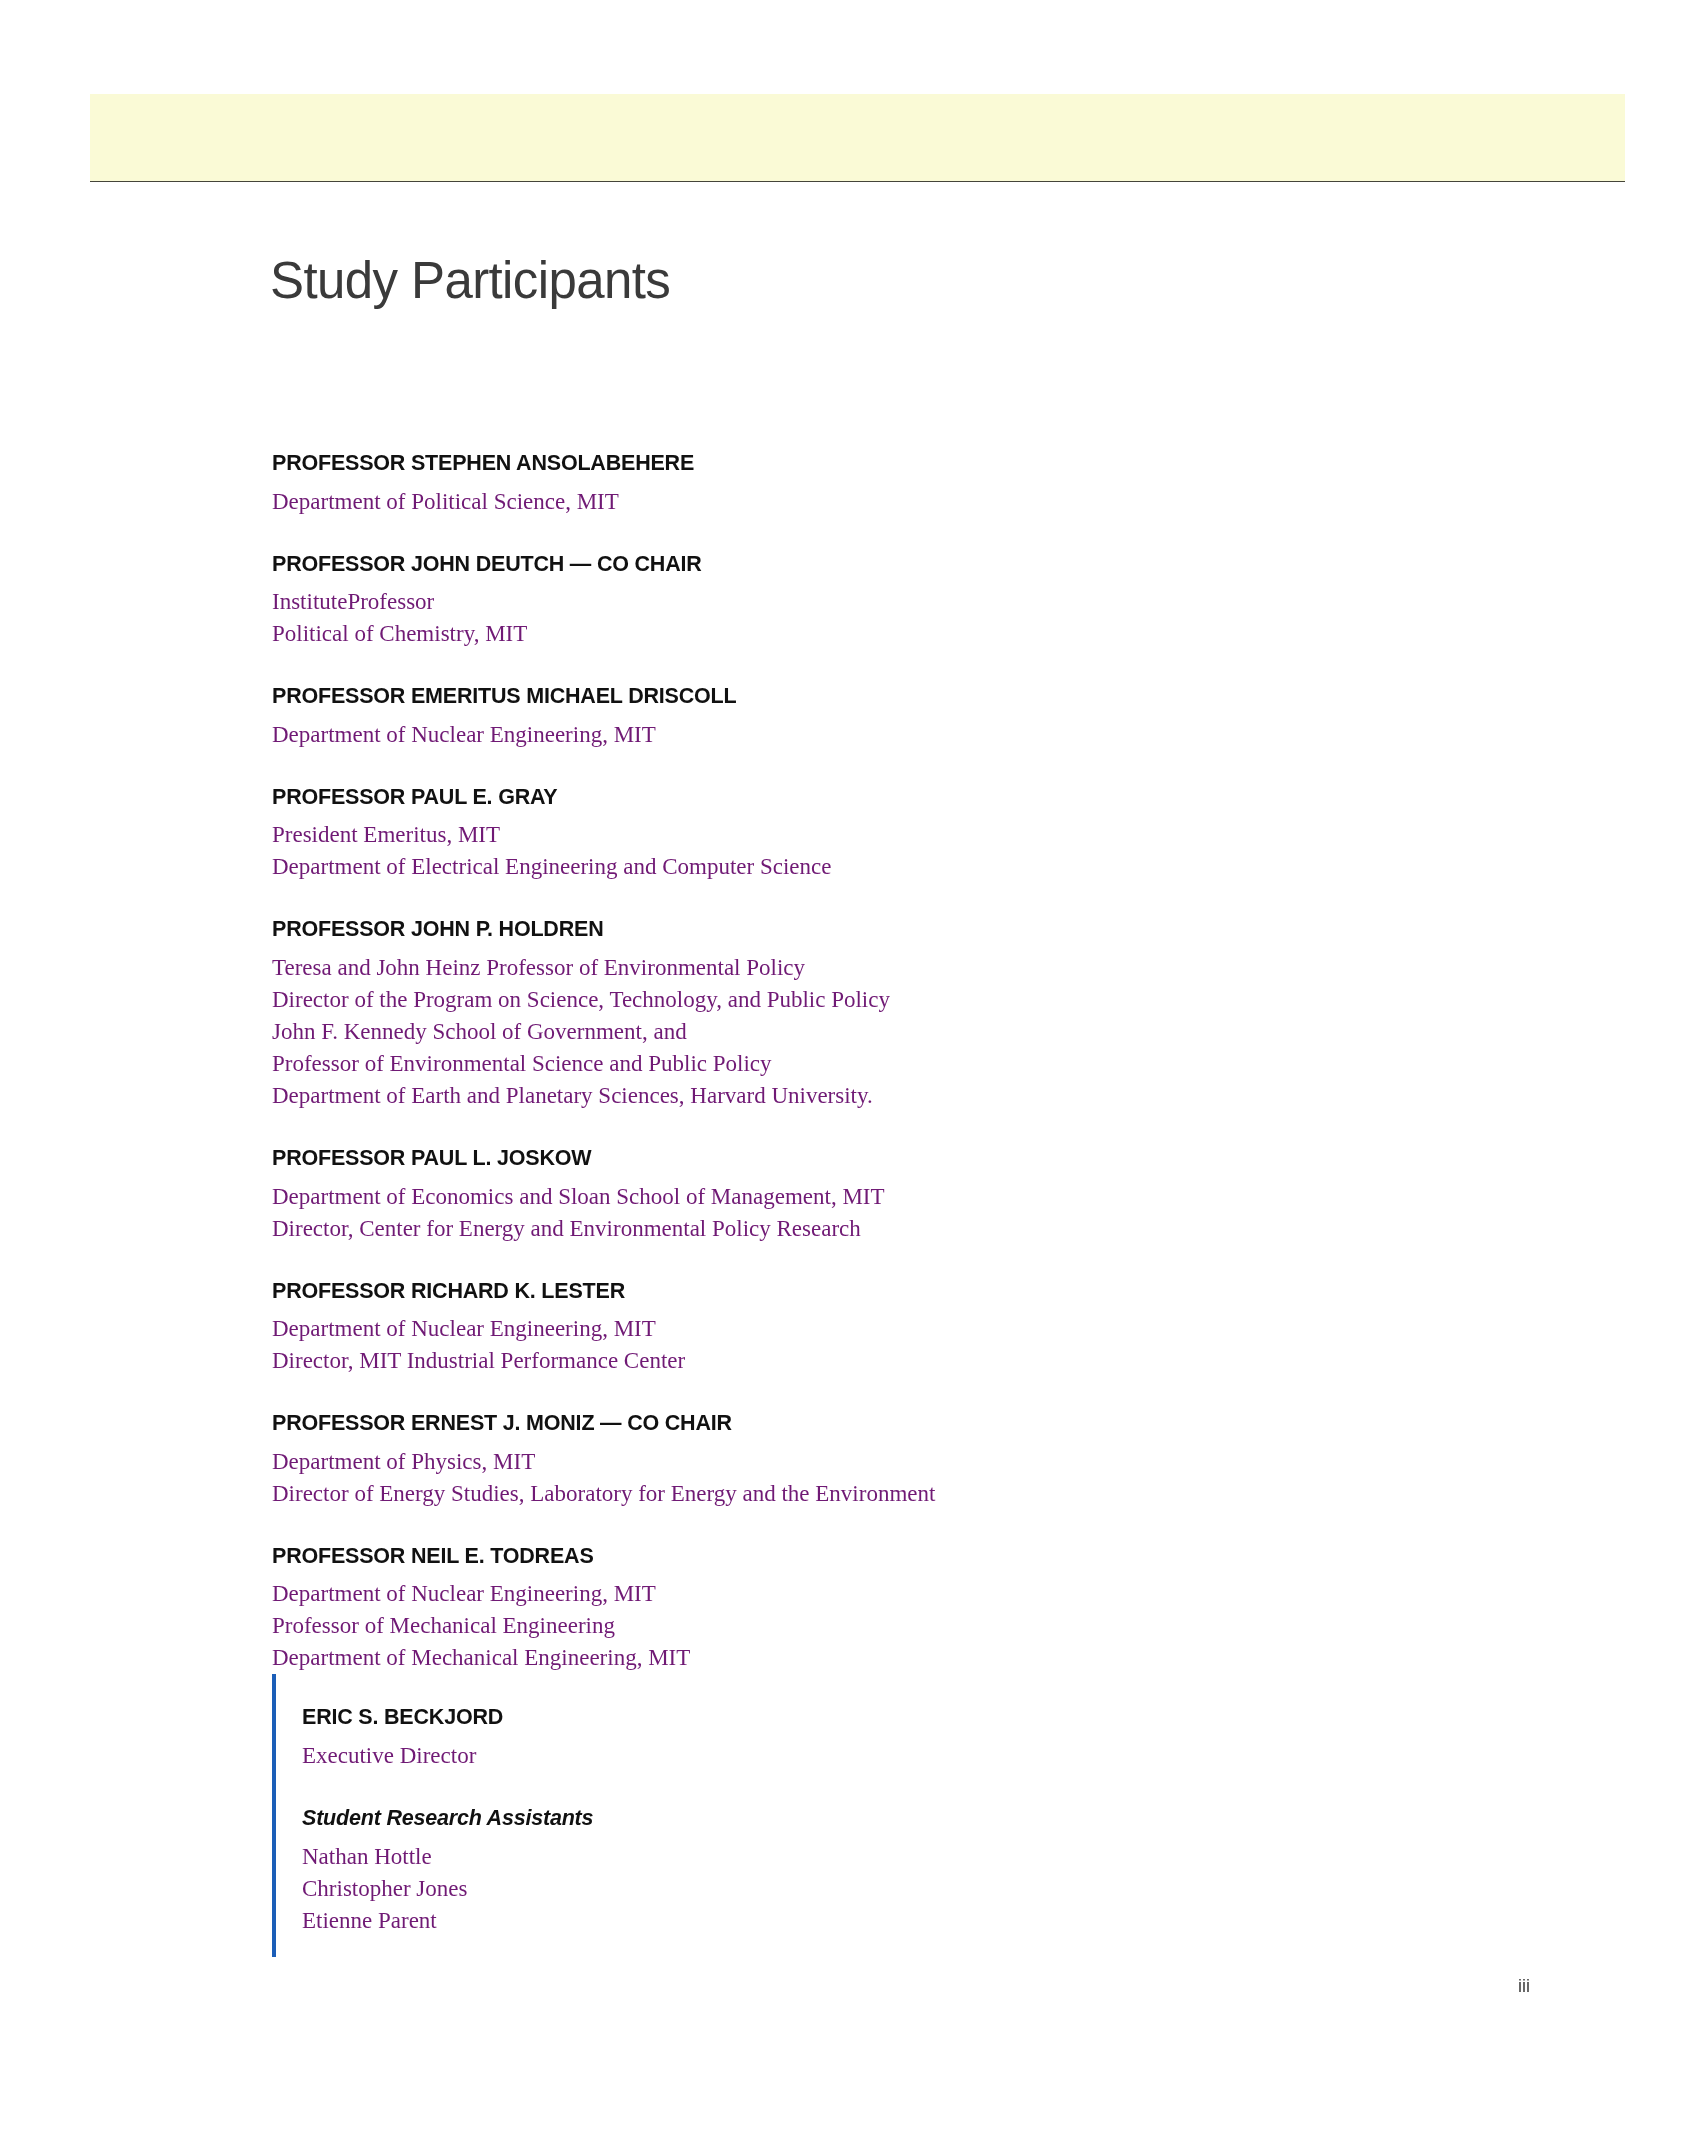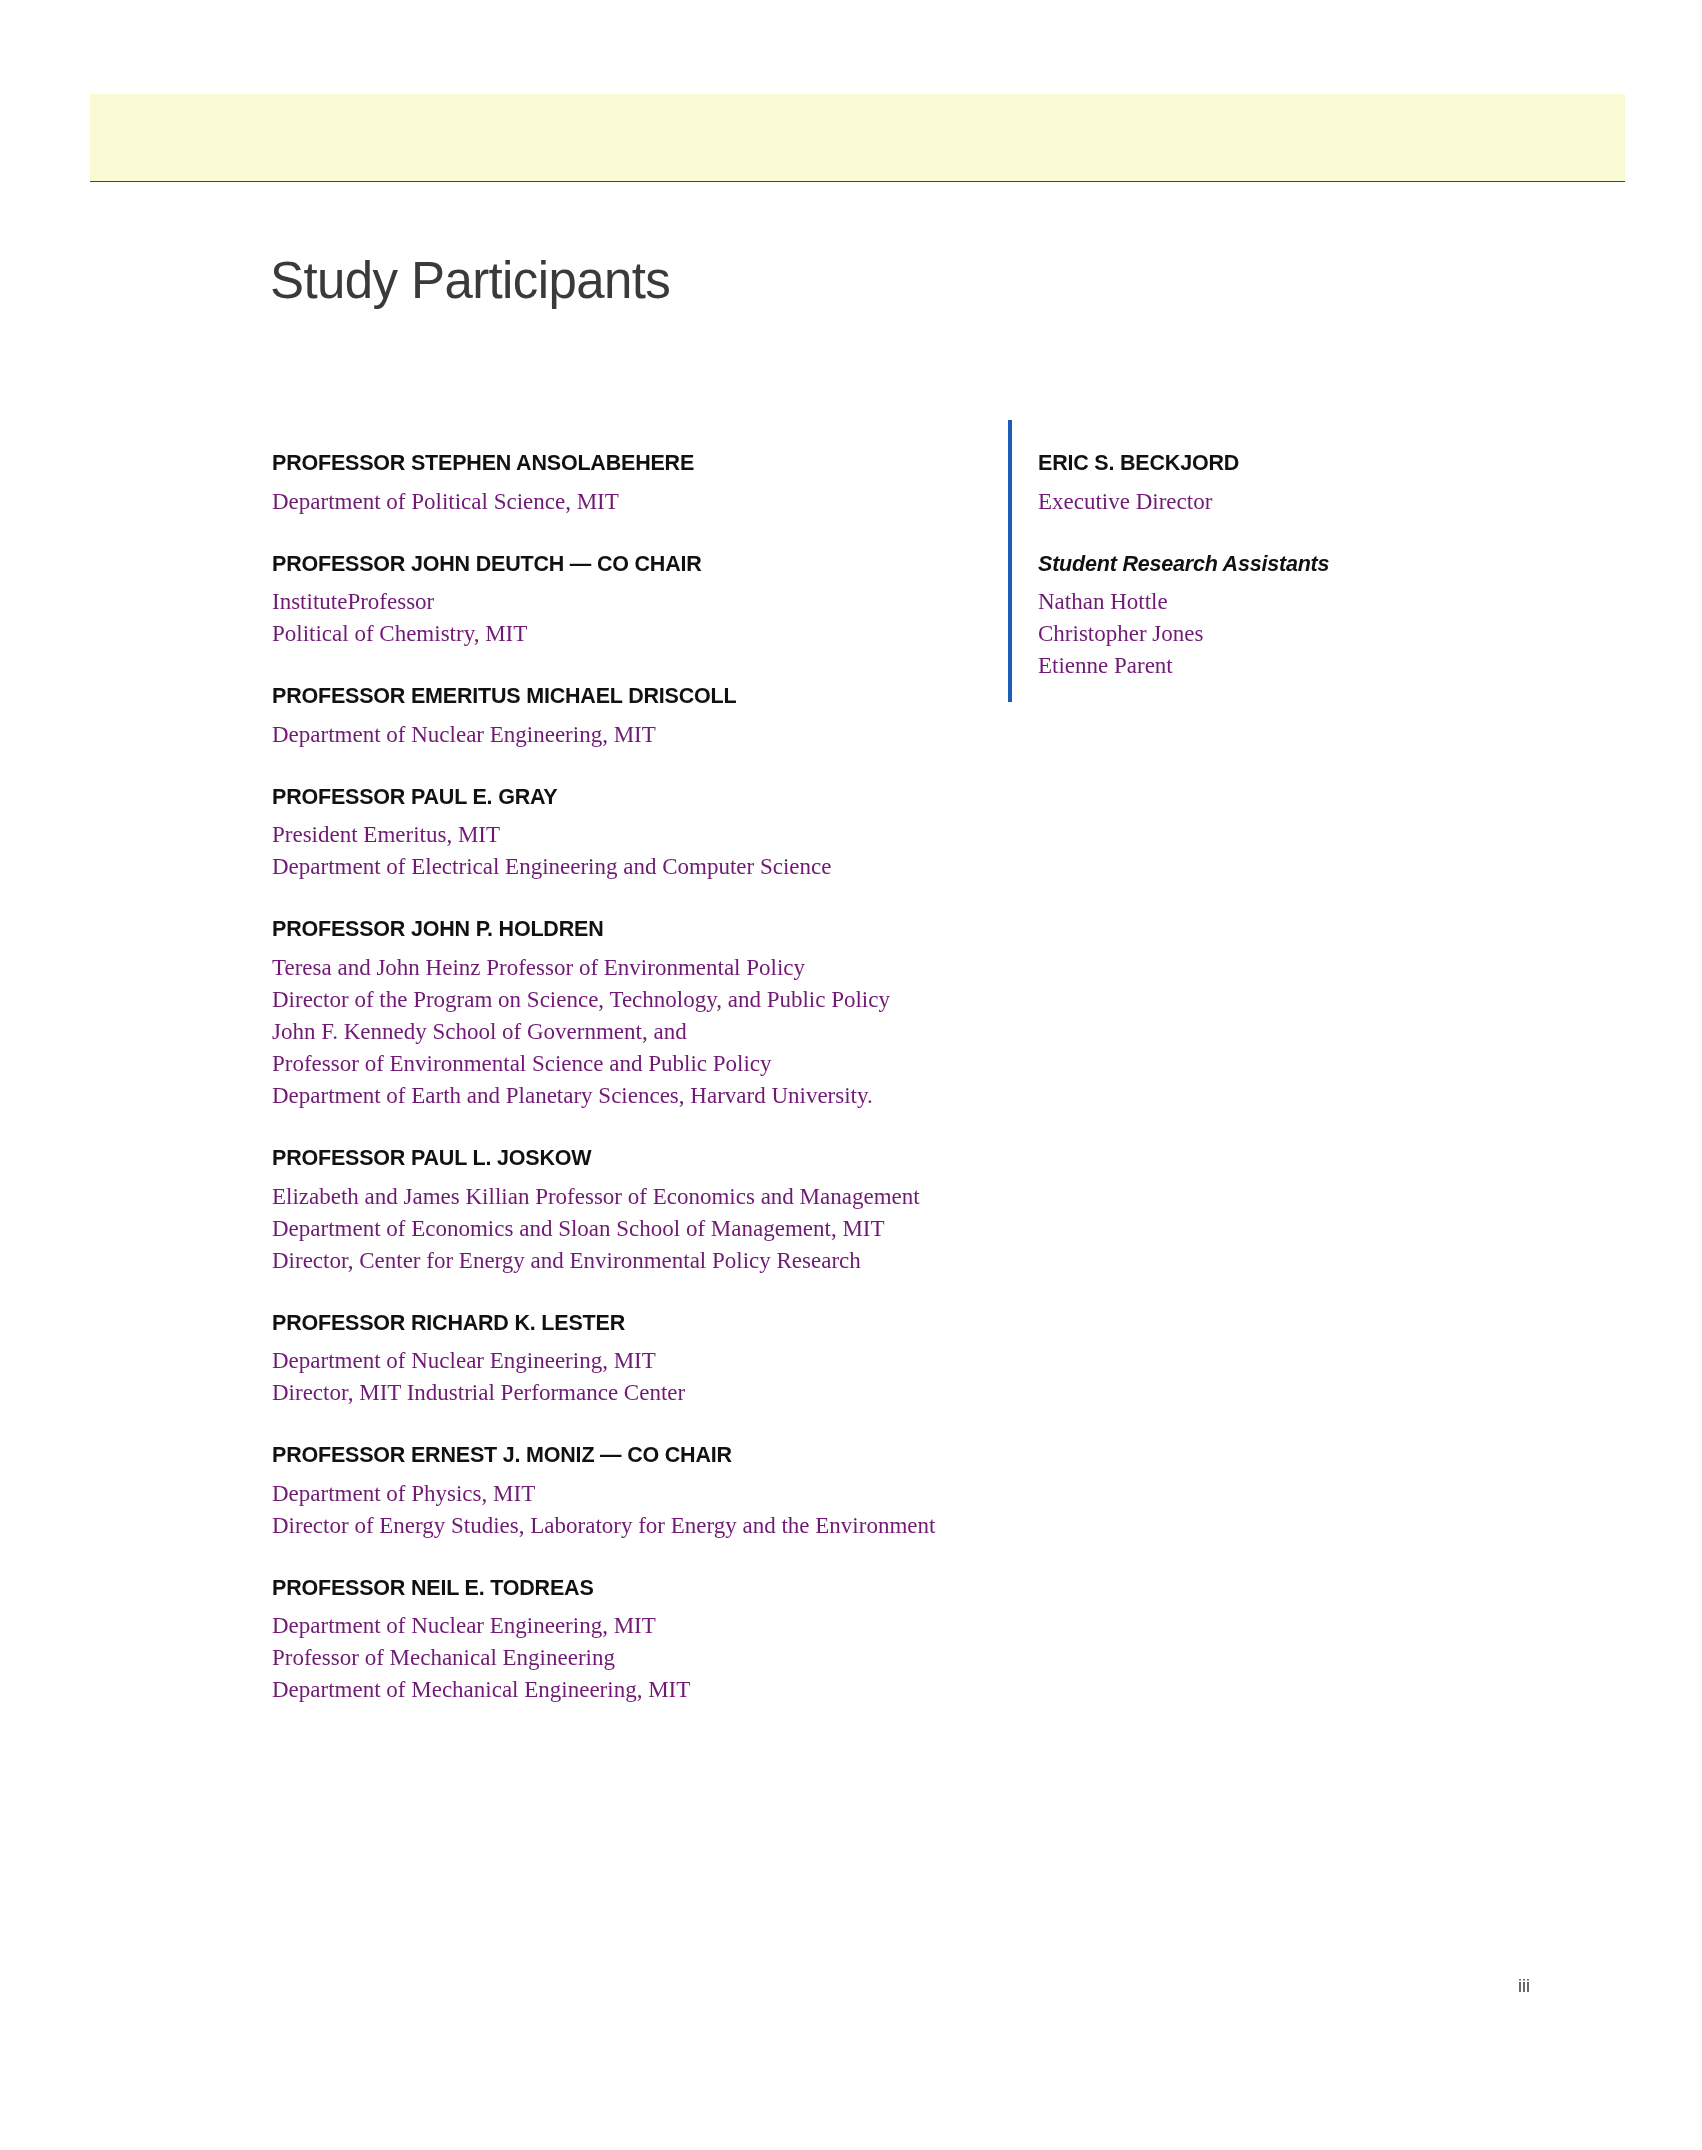--- a/index.html
+++ b/index.html
@@ -36,20 +36,21 @@
     letter-spacing: -0.6px;
     color: #3a3a3a;
   }
   .columns {
     position: absolute;
     left: 272px;
     top: 420px;
     right: 78px;
     display: flex;
     align-items: flex-start;
+    flex-direction: column;
   }
   .col-left {
     width: 736px;
     flex: 0 0 auto;
     padding-top: 30px;
   }
   .col-right {
     flex: 0 0 auto;
     border-left: 4.8px solid #1b5eb8;
     padding: 30px 0 20.3px 26px;
@@ -131,21 +132,20 @@
         <h3 class="pname">PROFESSOR JOHN P. HOLDREN</h3>
         <p class="pline">Teresa and John Heinz Professor of Environmental Policy</p>
         <p class="pline">Director of the Program on Science, Technology, and Public Policy</p>
         <p class="pline">John F. Kennedy School of Government, and</p>
         <p class="pline">Professor of Environmental Science and Public Policy</p>
         <p class="pline">Department of Earth and Planetary Sciences, Harvard University.</p>
       </section>
 
       <section class="entry">
         <h3 class="pname">PROFESSOR PAUL L. JOSKOW</h3>
-        <p class="pline">Elizabeth and James Killian Professor of Economics and Management</p>
         <p class="pline">Department of Economics and Sloan School of Management, MIT</p>
         <p class="pline">Director, Center for Energy and Environmental Policy Research</p>
       </section>
 
       <section class="entry">
         <h3 class="pname">PROFESSOR RICHARD K. LESTER</h3>
         <p class="pline">Department of Nuclear Engineering, MIT</p>
         <p class="pline">Director, MIT Industrial Performance Center</p>
       </section>
 

